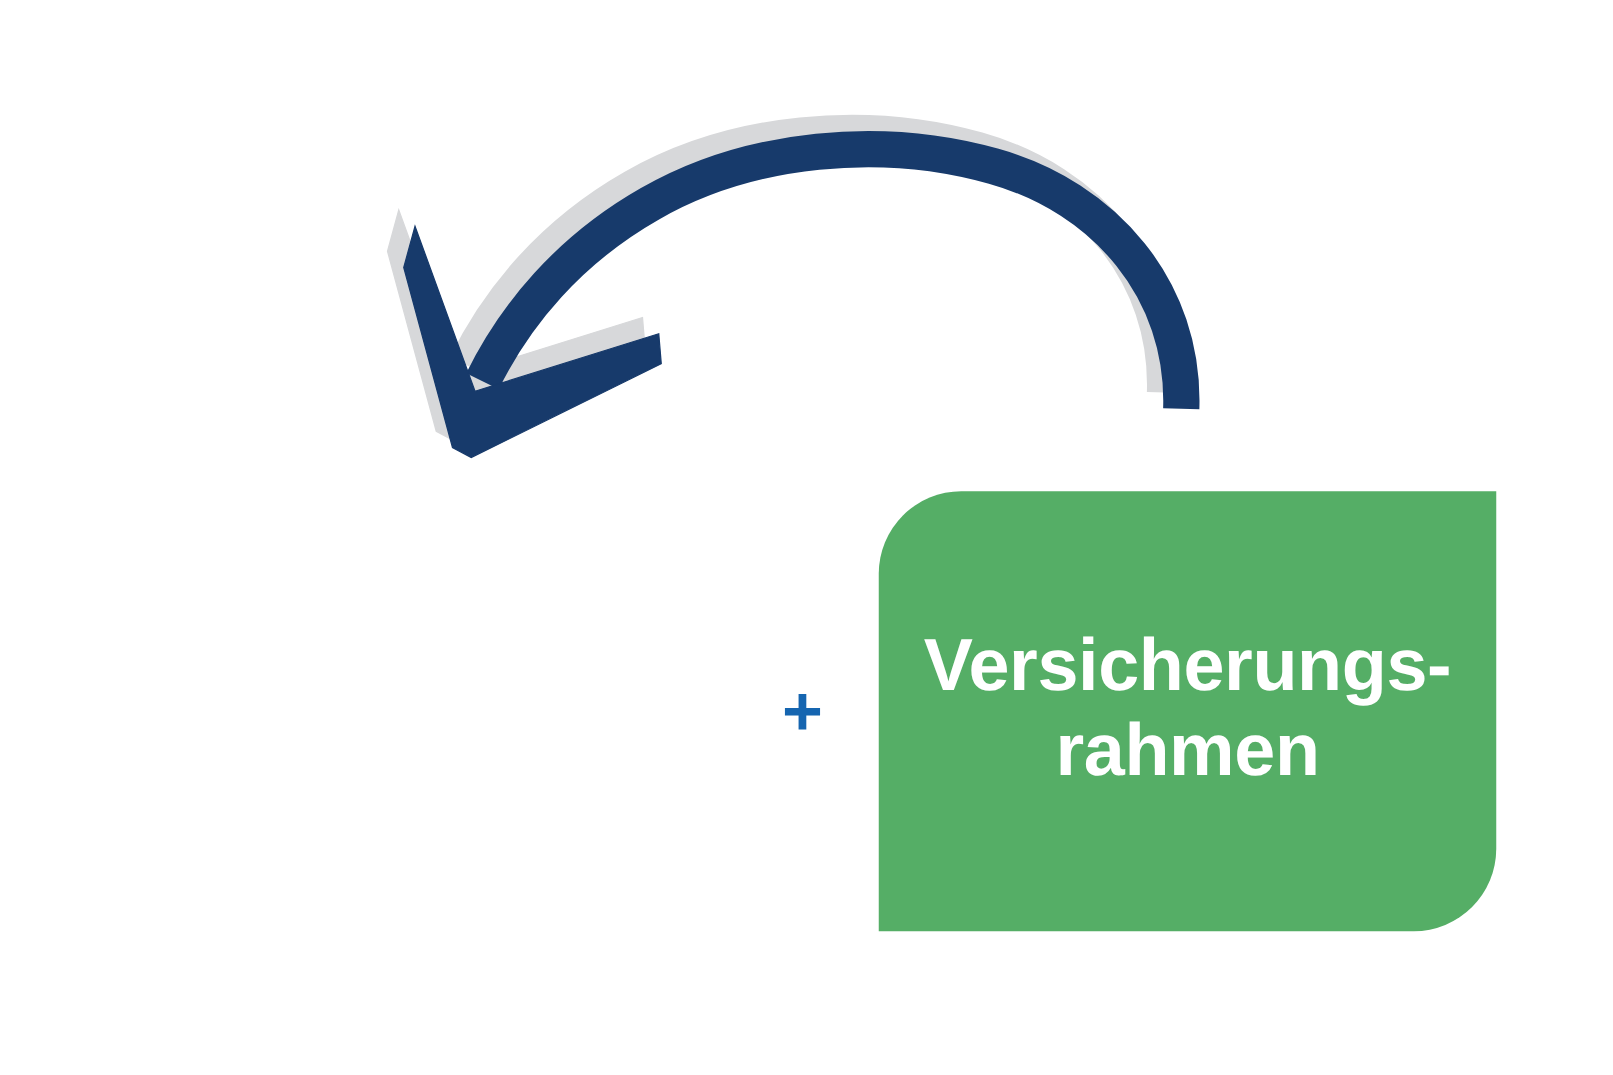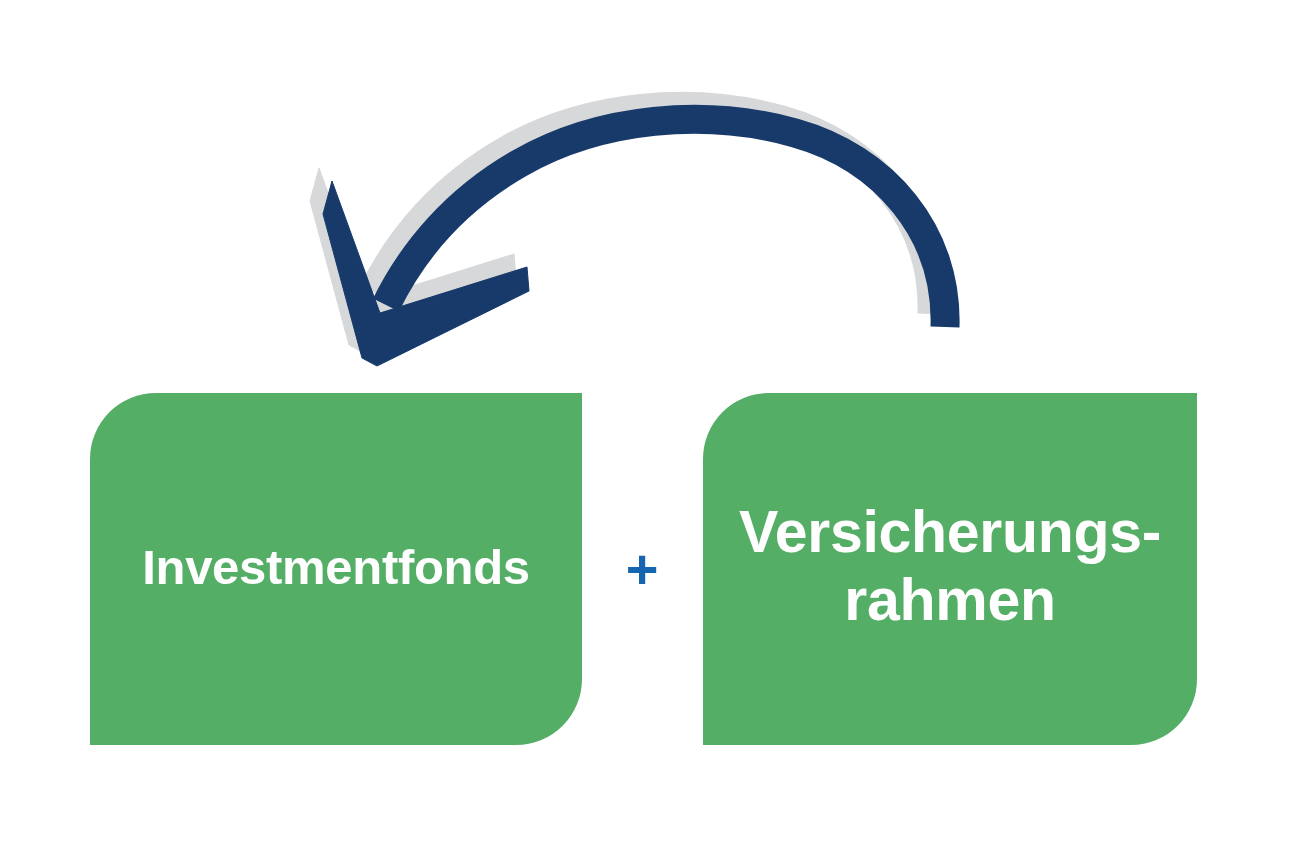--- a/index.html
+++ b/index.html
@@ -113,23 +113,20 @@
 
     <g transform="translate(-13,-13)" fill="#D7D8DA" stroke="#D7D8DA">
       <use href="#arrow-glyph"></use>
     </g>
 
     <g fill="#173A6B" stroke="#173A6B">
       <use href="#arrow-glyph"></use>
     </g>
   </svg>
 
-  <div id="box-investmentfonds" class="concept-box" style="background: rgb(85, 174, 102);">
-    <span class="concept-label" style="color: rgb(255, 255, 255);">Investmentfonds</span>
-  </div>
 
   <div id="plus-operator" style="color: rgb(21, 101, 176);">+</div>
 
   <div id="box-versicherungsrahmen" class="concept-box" style="background: rgb(85, 174, 102);">
     <span class="concept-label" style="color: rgb(255, 255, 255);">Versicherungs-
 rahmen</span>
   </div>
 
 </div>
 

